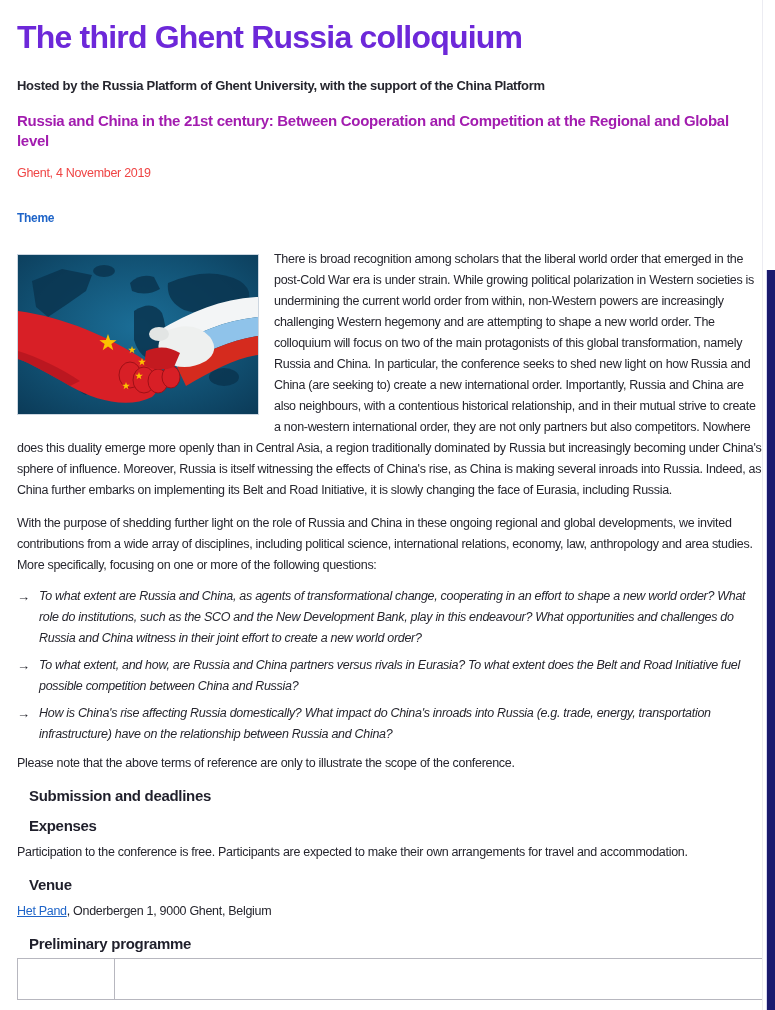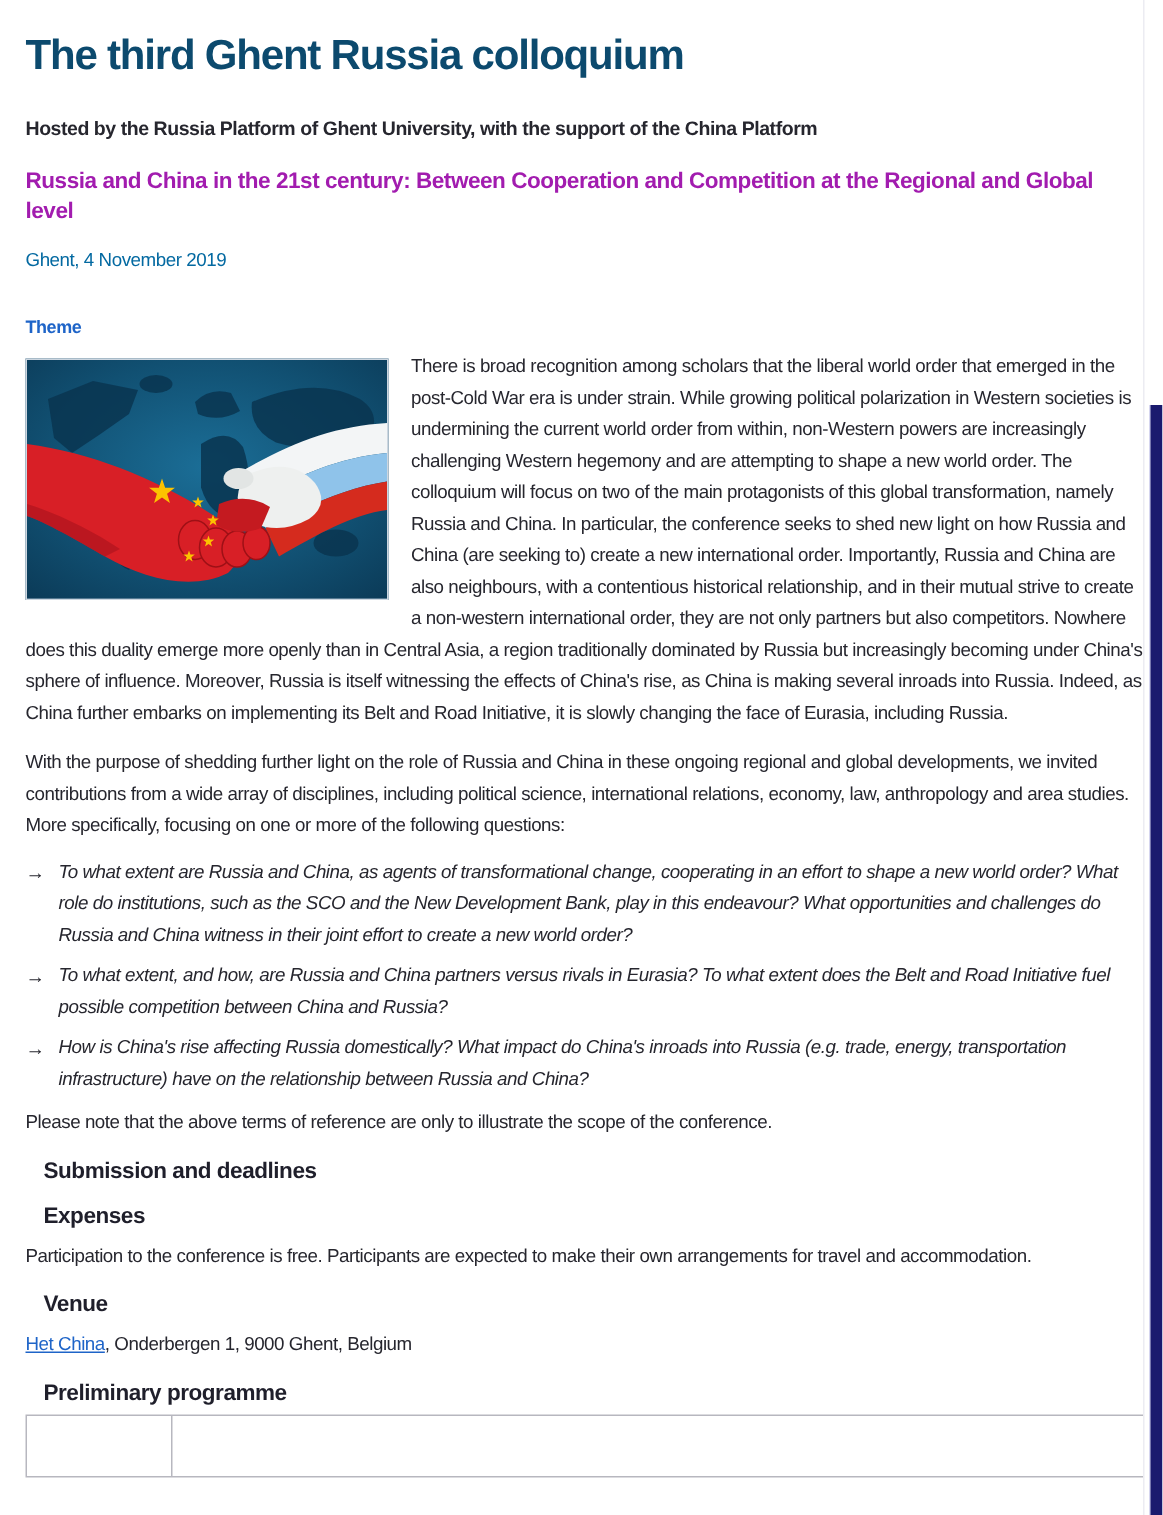--- a/index.html
+++ b/index.html
@@ -4,30 +4,30 @@
 <style>
   html,body{margin:0;padding:0;}
   body{
     width:775px;height:1010px;overflow:hidden;position:relative;
     background:#ffffff;color:#26262e;
     font-family:"Liberation Sans", sans-serif;
     font-size:12.5px;letter-spacing:-0.3px;line-height:21px;
   }
   .content{position:absolute;left:17px;top:0;width:746px;}
   h1.page-title{
-    margin:15px 0 0 0;font-size:28px;line-height:44px;letter-spacing:-0.8px;
-    color:#0c4a6e;font-weight:bold;
+    margin:15px 0 0 0;font-size:32px;line-height:44px;letter-spacing:-0.8px;
+    color:#6d28d9;font-weight:bold;
   }
   .lead{margin-top:19px;font-size:13px;line-height:16px;font-weight:bold;color:#26262e;}
   .subtitle{margin-top:17px;font-size:15px;line-height:20px;font-weight:bold;color:#a21caf;}
-  .date-line{margin-top:15px;font-size:12.5px;line-height:15px;color:#0369a1;}
+  .date-line{margin-top:15px;font-size:12.5px;line-height:15px;color:#ef4444;}
   h2.section-blue{margin:28px 0 0 0;font-size:12px;line-height:18px;color:#1E64C8;font-weight:bold;}
   h3.section-dark{margin:14px 0 0 12px;font-size:15px;line-height:16px;color:#1f1f2b;font-weight:bold;}
   p{margin:8px 0 0 0;}
-  .theme-body{margin-top:7px;}
+  .theme-body{margin-top:22px;}
   .theme-body::after{content:"";display:block;clear:both;}
   figure.handshake{
     float:left;margin:5px 15px 8px 0;padding:0;width:240px;height:159px;
     border:1px solid #ccd6e0;box-sizing:content-box;background:#0d4264;
   }
   figure.handshake svg{display:block;}
   ul.arrow-list{list-style:none;margin:10px 0 0 0;padding:0;}
   ul.arrow-list li{display:flex;margin-top:6px;}
   ul.arrow-list li:first-child{margin-top:0;}
   .arrow-glyph{flex:0 0 22px;color:#26262e;font-size:13px;}
@@ -143,21 +143,21 @@
 
   <p class="note-par">Please note that the above terms of reference are only to illustrate the scope of the conference.</p>
 
   <h3 class="section-dark">Submission and deadlines</h3>
 
   <h3 class="section-dark">Expenses</h3>
   <p>Participation to the conference is free. Participants are expected to make their own arrangements for travel and accommodation.</p>
 
   <h3 class="section-dark">Venue</h3>
   <p>
-    <a class="doc-link">Het China</a><span>, Onderbergen 1, 9000 Ghent, Belgium</span>
+    <a class="doc-link">Het Pand</a><span>, Onderbergen 1, 9000 Ghent, Belgium</span>
   </p>
 
   <h3 class="section-dark">Preliminary programme</h3>
   <div class="programme-table">
     <div class="col-time"></div>
     <div class="col-desc"></div>
   </div>
 
 </div>
 

